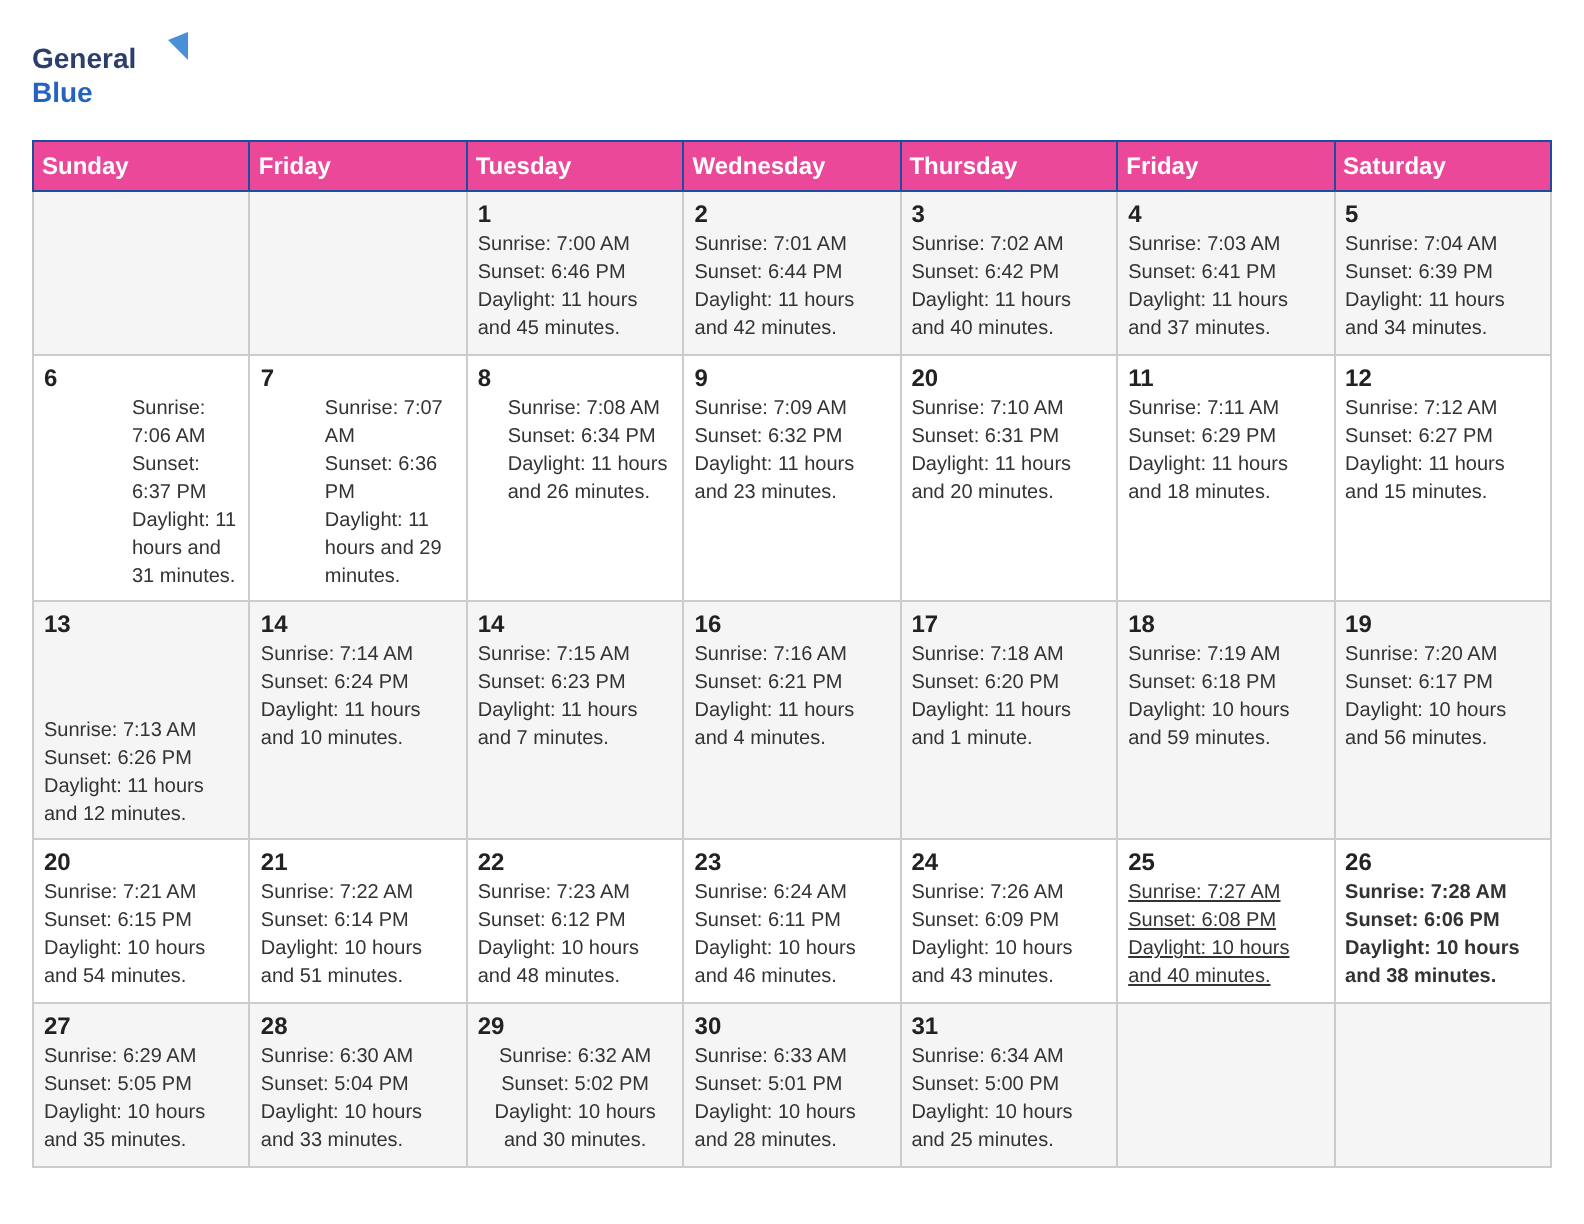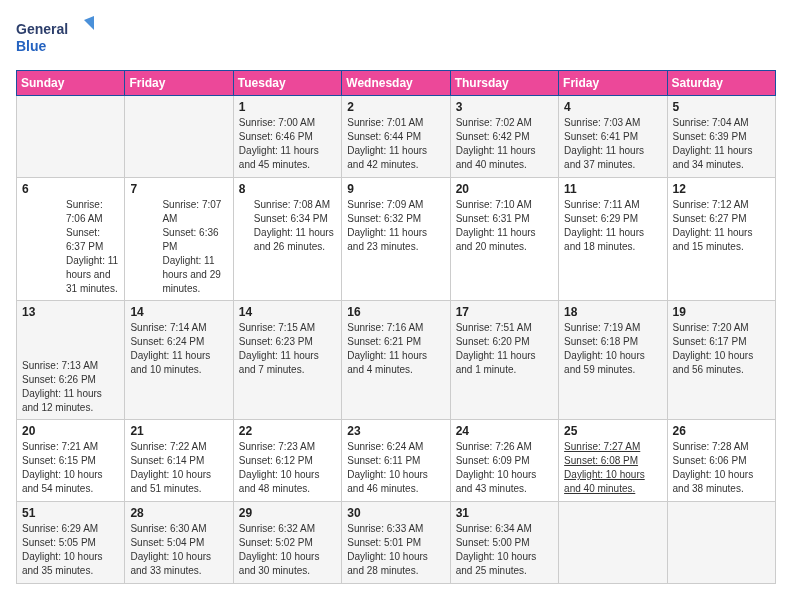--- a/index.html
+++ b/index.html
@@ -211,21 +211,21 @@
 Daylight: 11 hours and 7 minutes.</div>
         </td>
         <td>
           <span class="day-num">16</span>
           <div class="day-detail" style="white-space: pre-line;">Sunrise: 7:16 AM
 Sunset: 6:21 PM
 Daylight: 11 hours and 4 minutes.</div>
         </td>
         <td>
           <span class="day-num">17</span>
-          <div class="day-detail" style="white-space: pre-line;">Sunrise: 7:51 AM
+          <div class="day-detail" style="white-space: pre-line;">Sunrise: 7:18 AM
 Sunset: 6:20 PM
 Daylight: 11 hours and 1 minute.</div>
         </td>
         <td>
           <span class="day-num">18</span>
           <div class="day-detail" style="white-space: pre-line;">Sunrise: 7:19 AM
 Sunset: 6:18 PM
 Daylight: 10 hours and 59 minutes.</div>
         </td>
         <td>
@@ -267,41 +267,41 @@
 Daylight: 10 hours and 43 minutes.</div>
         </td>
         <td>
           <span class="day-num">25</span>
           <div class="day-detail" style="white-space: pre-line; text-decoration: underline;">Sunrise: 7:27 AM
 Sunset: 6:08 PM
 Daylight: 10 hours and 40 minutes.</div>
         </td>
         <td>
           <span class="day-num">26</span>
-          <div class="day-detail" style="white-space: pre-line;">Sunrise: 7:28 AM
+          <div class="day-detail" style="white-space: pre-line; font-weight: bold;">Sunrise: 7:28 AM
 Sunset: 6:06 PM
 Daylight: 10 hours and 38 minutes.</div>
         </td>
       </tr>
       <tr>
         <td>
-          <span class="day-num">51</span>
+          <span class="day-num">27</span>
           <div class="day-detail" style="white-space: pre-line;">Sunrise: 6:29 AM
 Sunset: 5:05 PM
 Daylight: 10 hours and 35 minutes.</div>
         </td>
         <td>
           <span class="day-num">28</span>
           <div class="day-detail" style="white-space: pre-line;">Sunrise: 6:30 AM
 Sunset: 5:04 PM
 Daylight: 10 hours and 33 minutes.</div>
         </td>
         <td>
           <span class="day-num">29</span>
-          <div class="day-detail" style="white-space: pre-line;">Sunrise: 6:32 AM
+          <div class="day-detail" style="white-space: pre-line; text-align: center;">Sunrise: 6:32 AM
 Sunset: 5:02 PM
 Daylight: 10 hours and 30 minutes.</div>
         </td>
         <td>
           <span class="day-num">30</span>
           <div class="day-detail" style="white-space: pre-line;">Sunrise: 6:33 AM
 Sunset: 5:01 PM
 Daylight: 10 hours and 28 minutes.</div>
         </td>
         <td>

